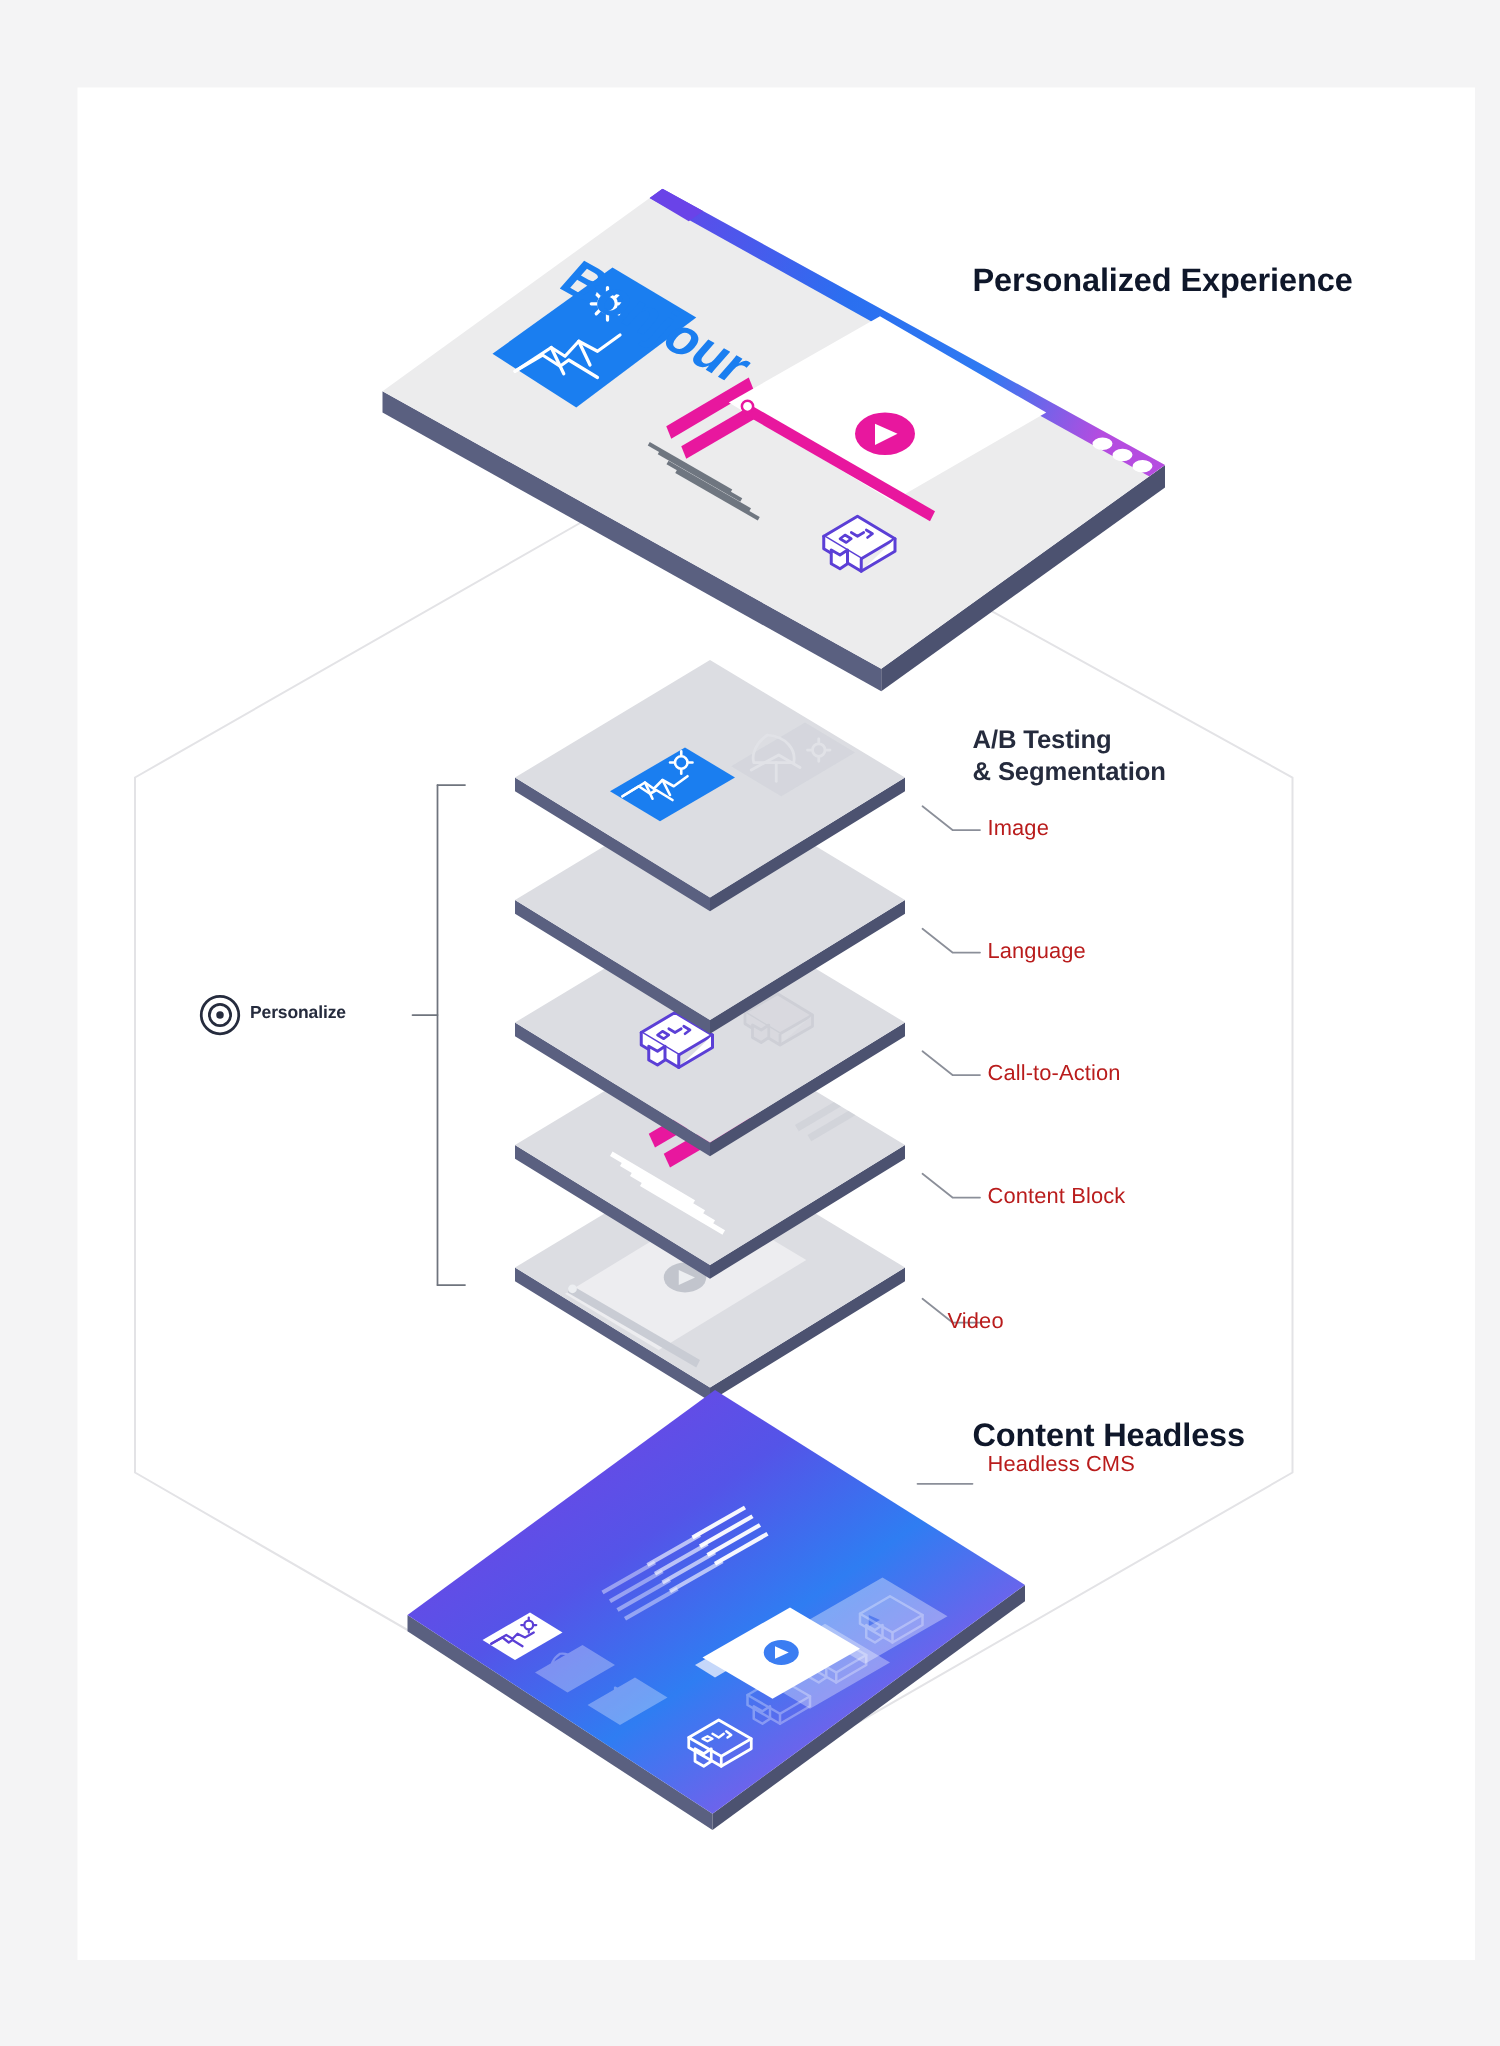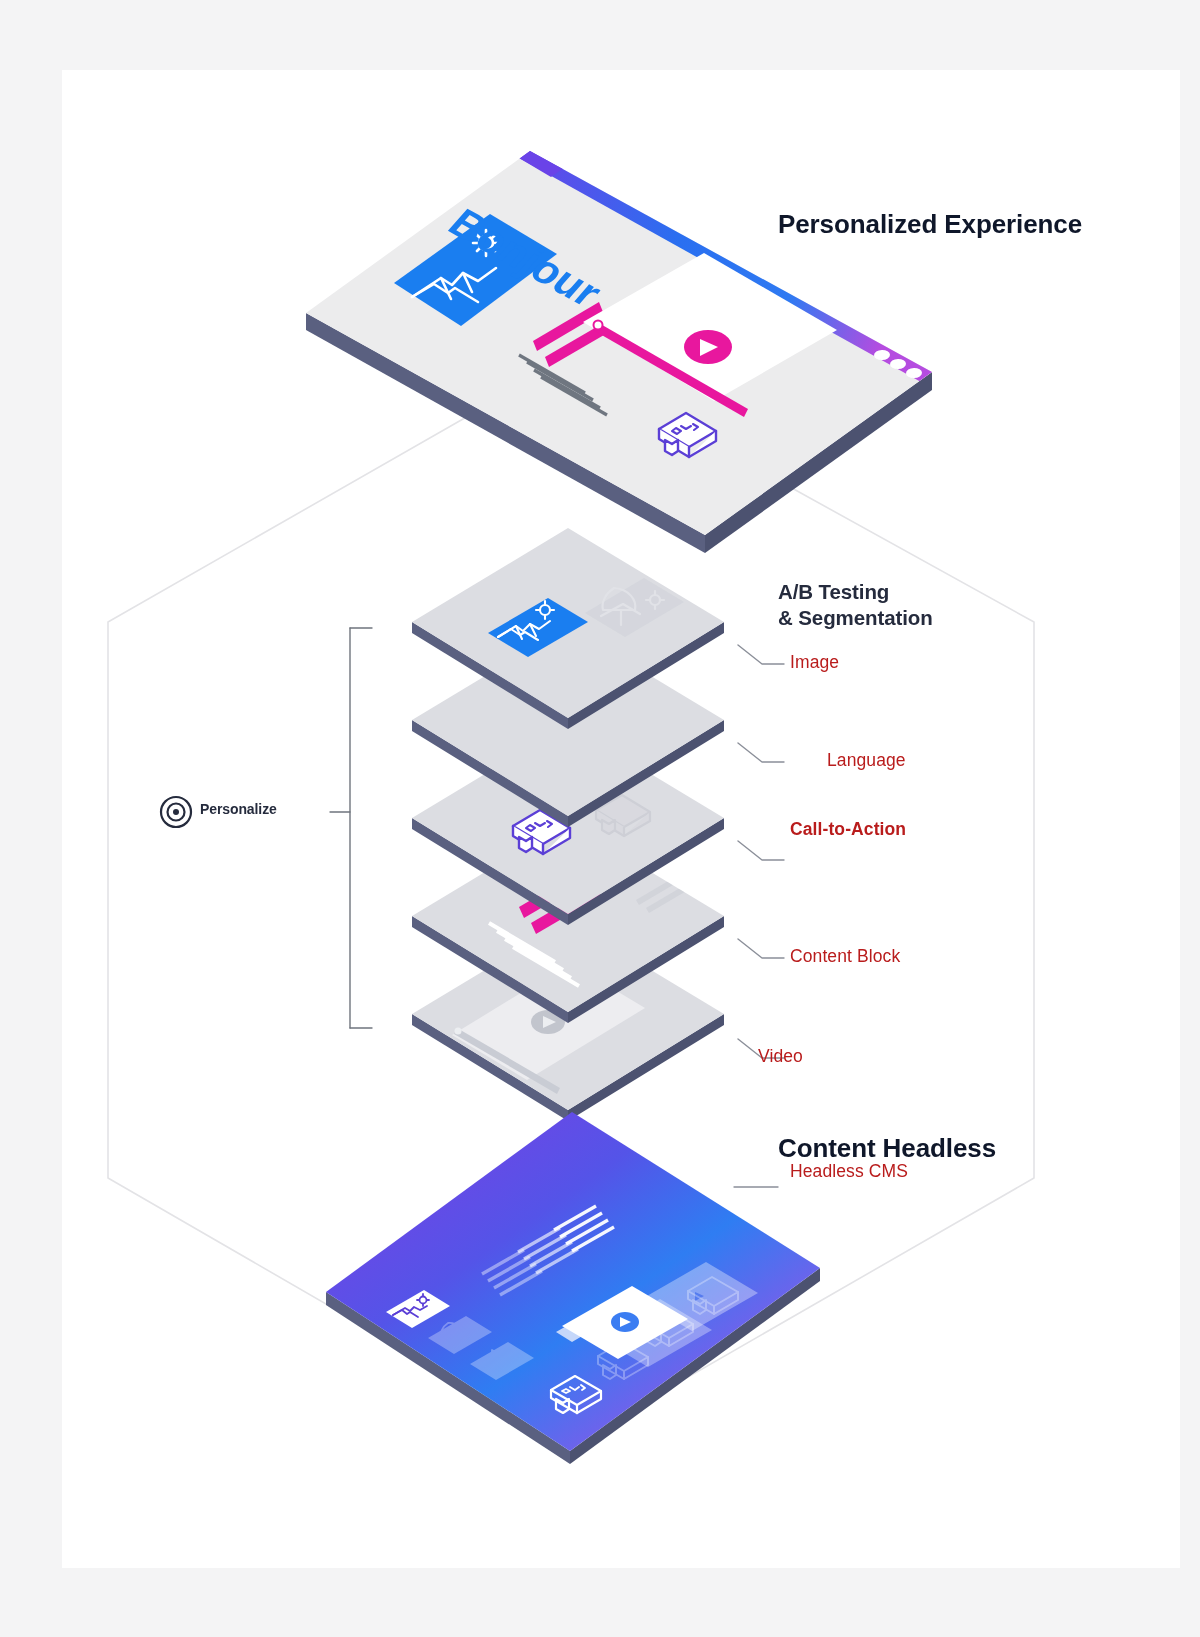--- a/index.html
+++ b/index.html
@@ -380,22 +380,22 @@
       <circle cx="176" cy="812" r="3" fill="#252b3d"></circle>
     </g>
   </svg>
 
   <div class="txt h-title" style="left:778px;top:209px;">Personalized Experience</div>
 
   <div class="txt h-title2" style="left:778px;top:579px;">A/B Testing</div>
   <div class="txt h-title2" style="left:778px;top:605px;">&amp; Segmentation</div>
 
   <div class="txt lbl" style="left:790px;top:652px;">Image</div>
-  <div class="txt lbl" style="left:790px;top:750px;margin-left:37px;">Language</div>
-  <div class="txt lbl" style="left:790px;top:819px;font-weight:bold;">Call-to-Action</div>
+  <div class="txt lbl" style="left:790px;top:750px;">Language</div>
+  <div class="txt lbl" style="left:790px;top:848px;">Call-to-Action</div>
   <div class="txt lbl" style="left:790px;top:946px;">Content Block</div>
   <div class="txt lbl" style="left:758px;top:1046px;">Video</div>
 
   <div class="txt h-title" style="left:778px;top:1133px;">Content Headless</div>
   <div class="txt lbl" style="left:790px;top:1161px;">Headless CMS</div>
 
   <div class="txt lbl-strong" style="left:200px;top:801px;">Personalize</div>
 </div>
 
 </body></html>

